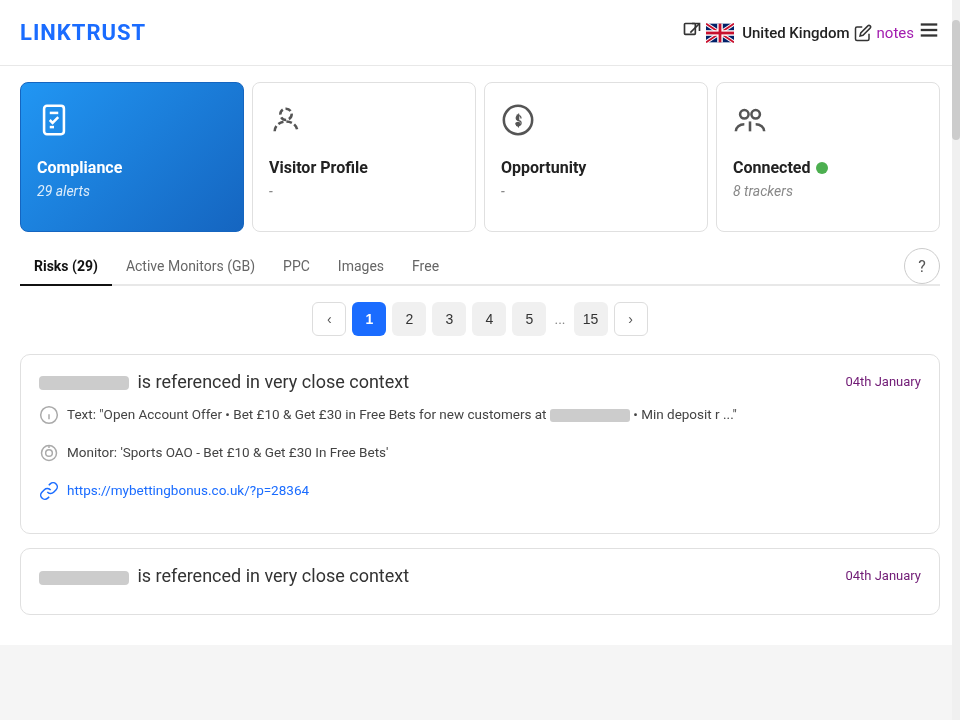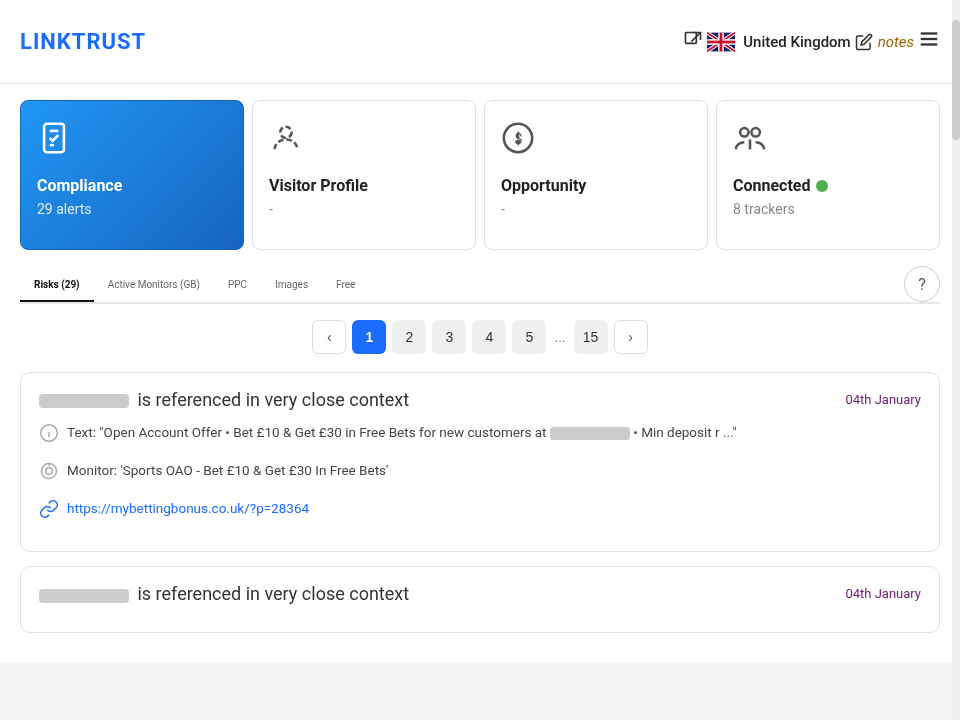--- a/index.html
+++ b/index.html
@@ -7,21 +7,21 @@
       font-family: -apple-system, BlinkMacSystemFont, 'Segoe UI', Roboto, sans-serif;
       background: #f5f5f5;
       color: #222;
       font-size: 14px;
     }
     .header {
       background: #fff;
       display: flex;
       align-items: center;
       padding: 0 20px;
-      height: 84px;
+      height: 66px;
       border-bottom: 1px solid #e8e8e8;
     }
     .logo {
       font-size: 22px;
       font-weight: 700;
       color: #1a6cff;
       letter-spacing: 1px;
       flex: 1;
     }
     .header-actions {
@@ -41,22 +41,21 @@
       cursor: pointer;
       font-weight: 500;
       font-size: 15px;
     }
     .notes-btn {
       display: flex;
       align-items: center;
       gap: 5px;
       cursor: pointer;
       font-size: 15px;
-      color: #a16207;
-      font-style: italic;
+      color: #a21caf;
     }
     .hamburger {
       cursor: pointer;
       font-size: 20px;
       color: #333;
     }
     .main {
       background: #fff;
       padding: 16px 20px;
     }
@@ -92,20 +91,21 @@
     .card.active .card-icon { color: #fff; }
     .card-title {
       font-weight: 700;
       font-size: 16px;
       line-height: 1.3;
     }
     .card-subtitle {
       font-size: 14px;
       color: #888;
       margin-top: 4px;
+      font-style: italic;
     }
     .card.active .card-subtitle { color: rgba(255,255,255,0.85); }
     .card-connected {
       display: flex;
       align-items: center;
       gap: 6px;
     }
     .green-dot {
       width: 12px;
       height: 12px;
@@ -116,21 +116,21 @@
     .tabs-row {
       display: flex;
       align-items: center;
       border-bottom: 2px solid #e8e8e8;
       margin-bottom: 16px;
       position: relative;
     }
     .tab {
       padding: 10px 14px;
       cursor: pointer;
-      font-size: 10px;
+      font-size: 14px;
       color: #666;
       white-space: nowrap;
       border-bottom: 2px solid transparent;
       margin-bottom: -2px;
     }
     .tab.active {
       color: #111;
       font-weight: 700;
       border-bottom: 2px solid #111;
     }

